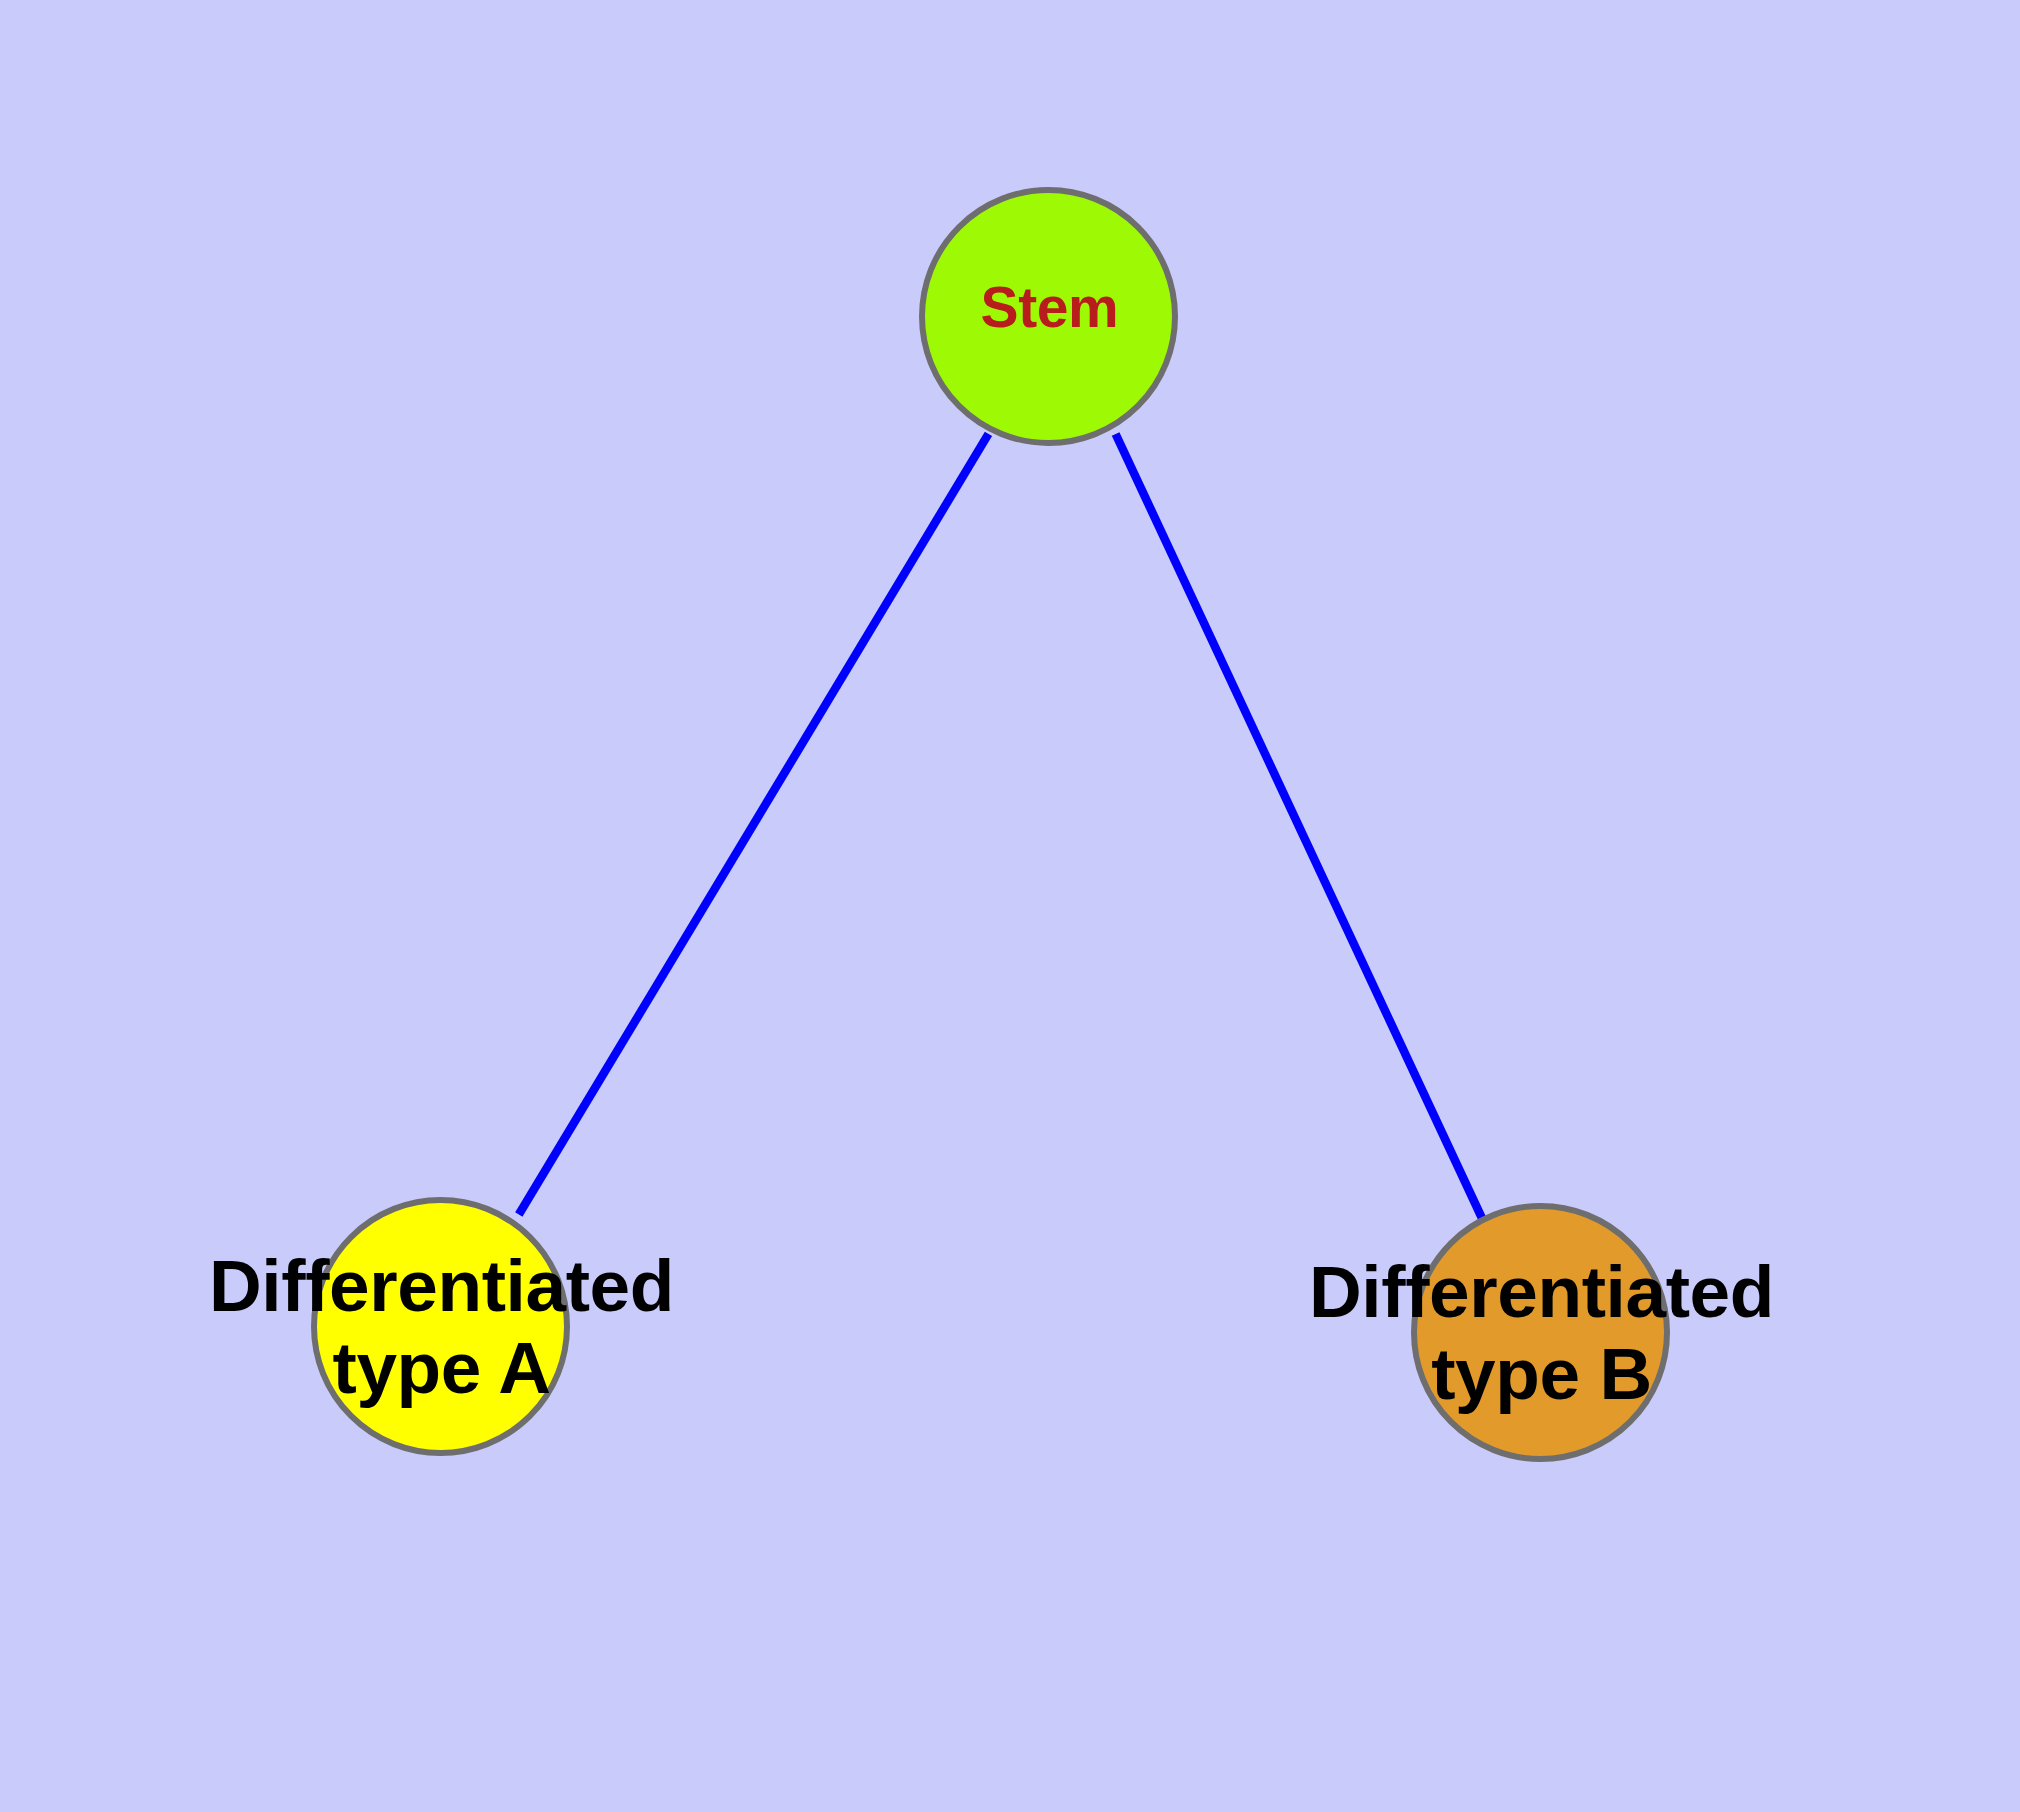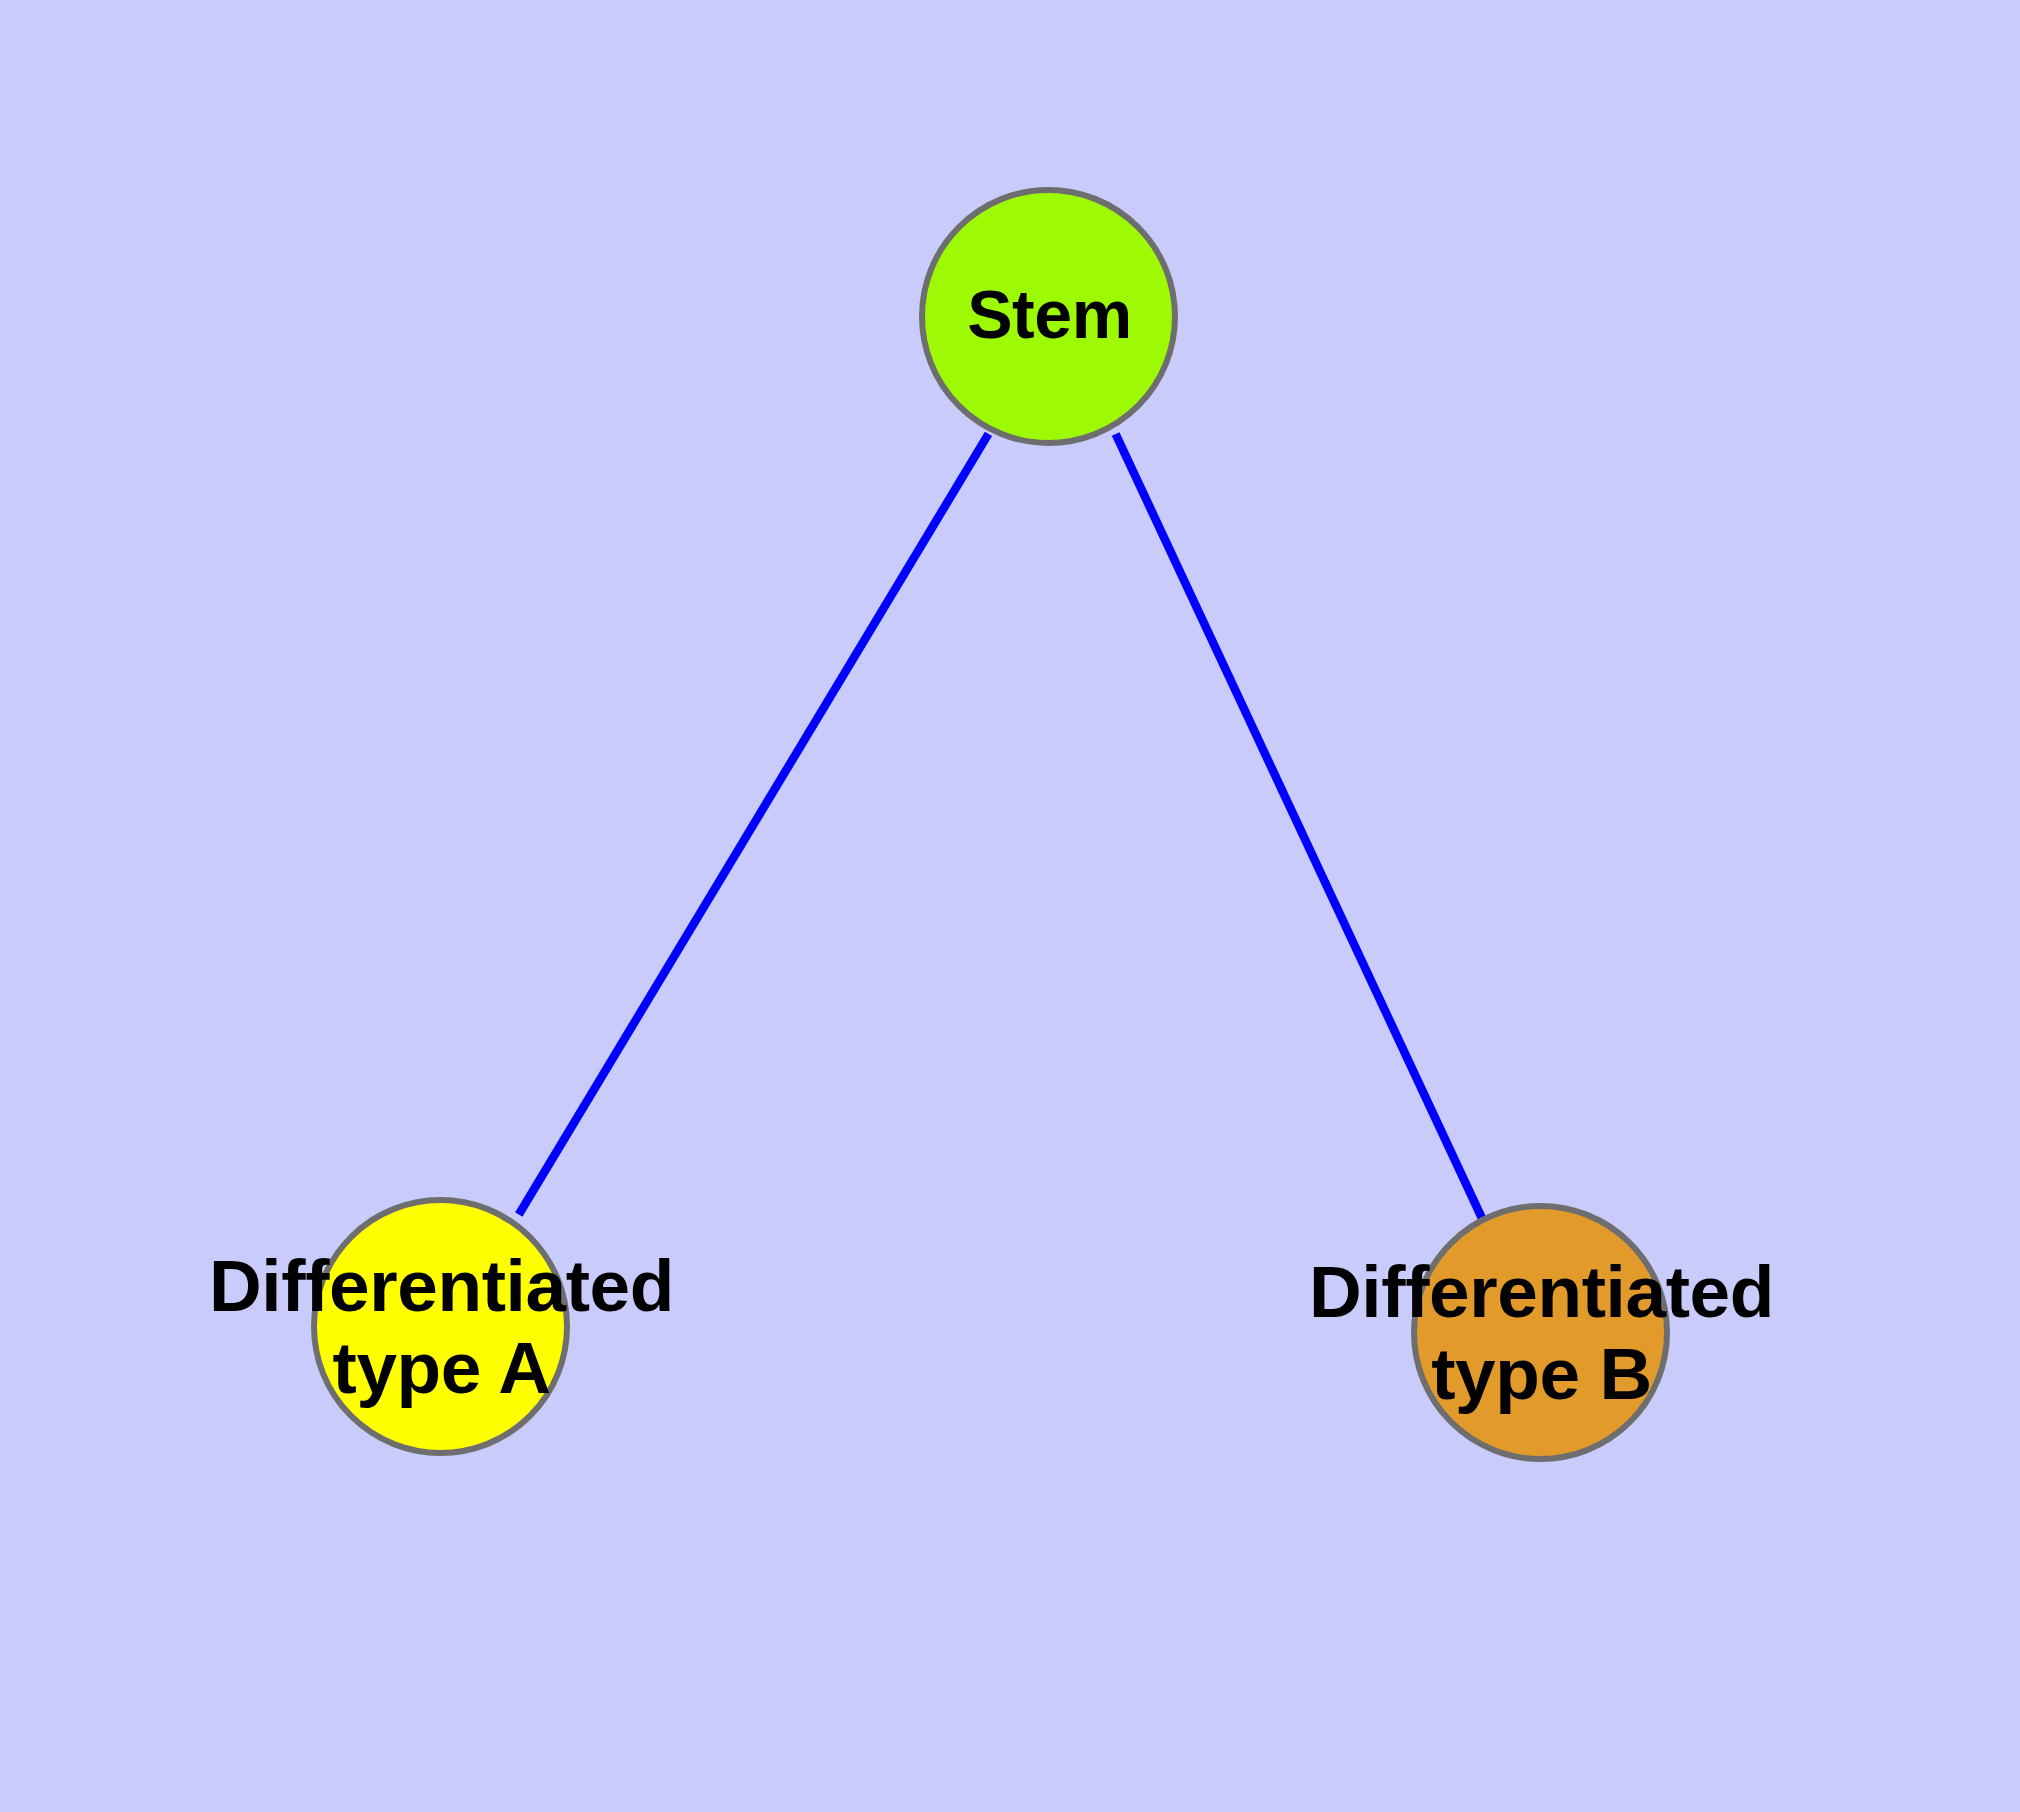--- a/index.html
+++ b/index.html
@@ -58,21 +58,21 @@
   <svg id="graph-svg" viewBox="0 0 2384 2138" preserveAspectRatio="none" xmlns="http://www.w3.org/2000/svg">
     <g id="edges-layer">
         <line x1="1166" y1="512" x2="612" y2="1433" stroke="#0000ff" stroke-width="10" stroke-linecap="butt"></line>
         <line x1="1316" y1="512" x2="1748" y2="1437" stroke="#0000ff" stroke-width="10" stroke-linecap="butt"></line>
       </g>
   </svg>
 
   <div id="nodes-layer">
       <div class="node-group" style="left: 1049px; top: 317px;">
         <div class="node-circle" style="width: 259px; height: 259px; left: -130px; top: -130px; background: rgb(158, 250, 4); border-color: rgb(110, 110, 110); border-width: 6px;"></div>
-        <div class="node-label" style="font-size: 68px; color: #000000; width: 1187px; left: -593px; top: -41px;">
+        <div class="node-label" style="font-size: 57px; color: #b91c1c; width: 1187px; left: -593px; top: -41px;">
           <div>Stem</div>
         </div>
       </div>
       <div class="node-group" style="left: 441px; top: 1327px;">
         <div class="node-circle" style="width: 259px; height: 259px; left: -130px; top: -130px; background: rgb(255, 255, 0); border-color: rgb(110, 110, 110); border-width: 6px;"></div>
         <div class="node-label" style="font-size: 73px; color: rgb(0, 0, 0); width: 1187px; left: -593px; top: -82px;">
           <div>Differentiated</div>
           <div>type A</div>
         </div>
       </div>

